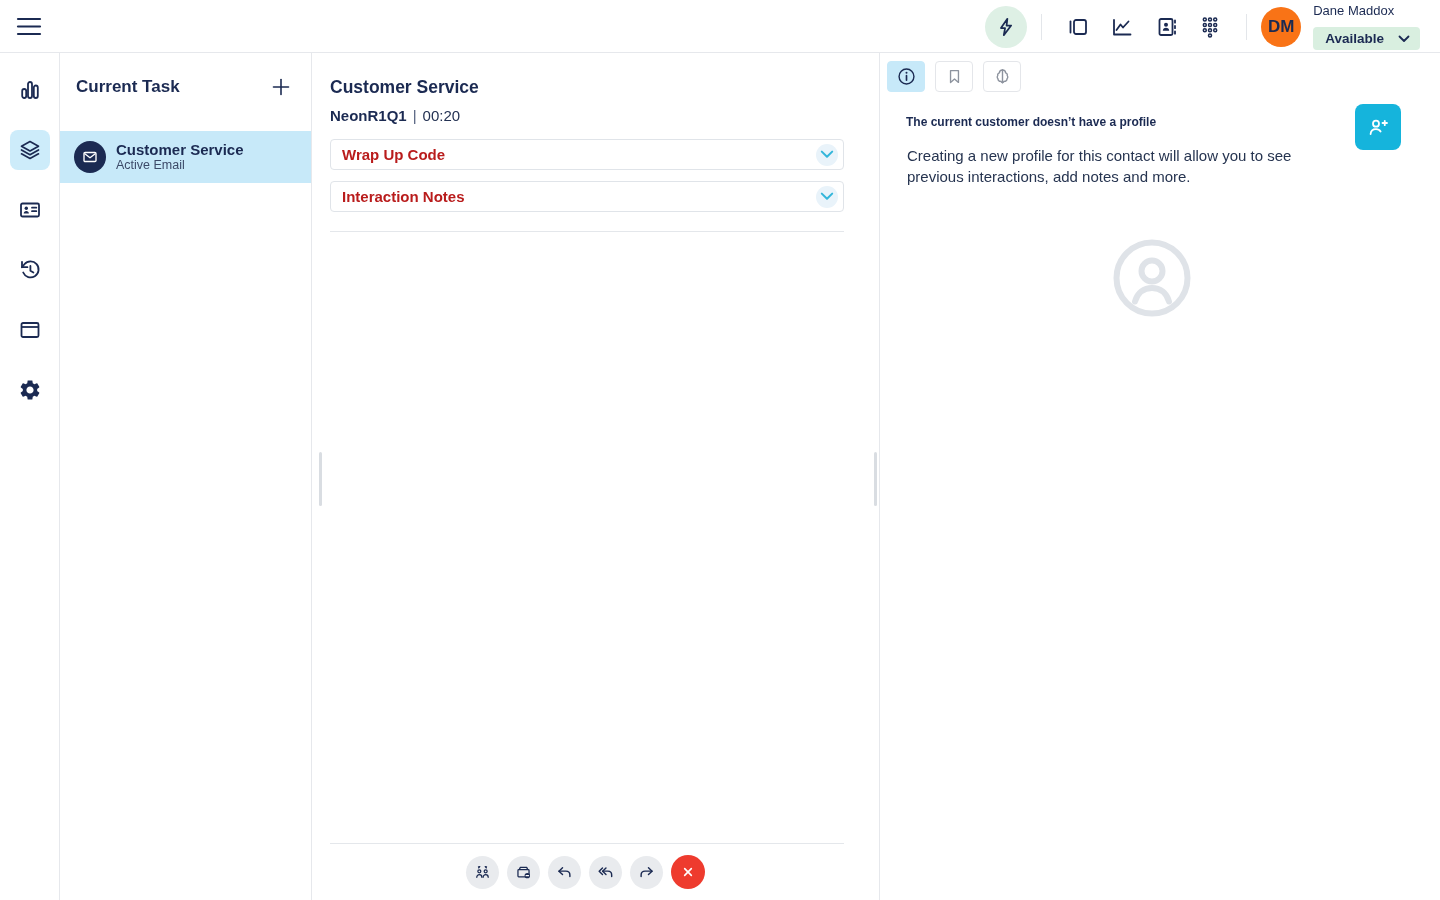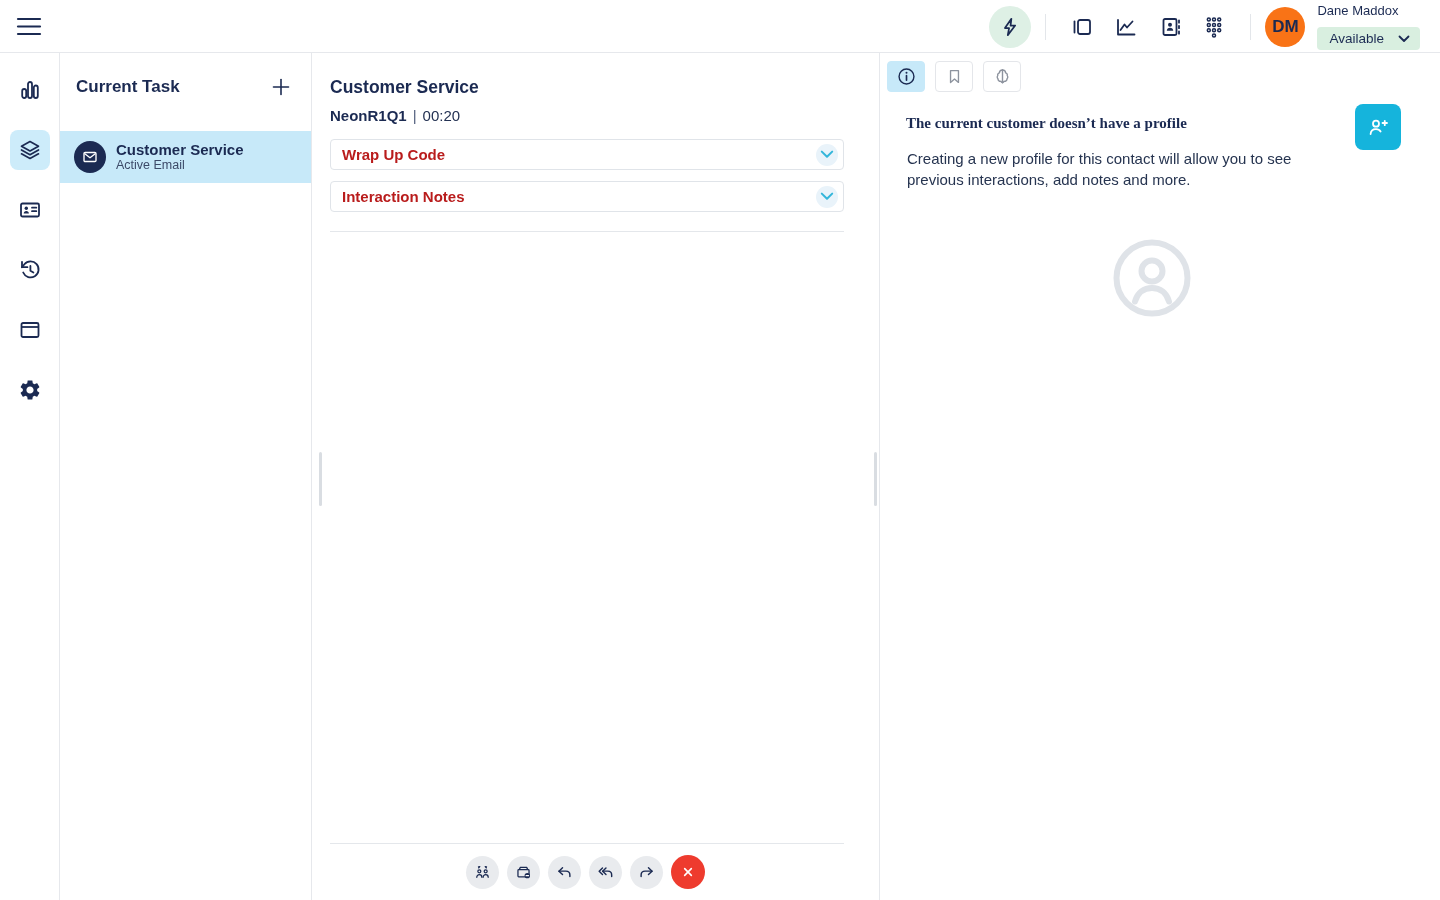--- a/index.html
+++ b/index.html
@@ -9,21 +9,21 @@
   
   .header { position:absolute; top:0; left:0; width:1440px; height:53px; background:#fff; border-bottom:1px solid #e6e8ec; z-index:5; }
   .hamburger { position:absolute; left:16px; top:14px; width:28px; height:26px; cursor:pointer; background:none; border:none; }
   .header-cluster { position:absolute; right:20px; top:0; height:53px; display:flex; align-items:center; }
   .boost-btn { width:42px; height:42px; border-radius:50%; background:#def0e5; display:flex; align-items:center; justify-content:center; border:none; cursor:pointer; }
   .hdr-divider { width:1px; height:26px; background:#e3e6ea; margin:0 14px; }
   .hdr-icon-btn { width:34px; height:34px; background:none; border:none; display:flex; align-items:center; justify-content:center; margin:0 5px; cursor:pointer; }
   .avatar { width:40px; height:40px; border-radius:50%; background:#f97316; color:#1b2a52; font-weight:bold; font-size:17px; display:flex; align-items:center; justify-content:center; margin-right:12px; }
   .user-block { display:flex; flex-direction:column; align-items:flex-start; }
   .user-name { font-size:13px; color:#1b2a52; margin-bottom:9px; }
-  .status-pill { display:flex; align-items:center; gap:14px; background:#d9efe0; border:none; border-radius:4px; height:23px; padding:0 10px 0 12px; font-size:13.5px; font-weight:normal; color:#1b2a52; cursor:pointer; min-width:96px; justify-content:space-between; }
+  .status-pill { display:flex; align-items:center; gap:14px; background:#d9efe0; border:none; border-radius:4px; height:23px; padding:0 10px 0 12px; font-size:13.5px; font-weight:bold; color:#1b2a52; cursor:pointer; min-width:96px; justify-content:space-between; }
 
   
   .app-body { position:absolute; top:53px; left:0; width:1440px; height:847px; }
 
   
   .rail { position:absolute; left:0; top:0; width:60px; height:100%; border-right:1px solid #e6e8ec; background:#fff; display:flex; flex-direction:column; align-items:center; padding-top:17px; }
   .rail-btn { width:40px; height:40px; border:none; background:none; border-radius:8px; display:flex; align-items:center; justify-content:center; margin-bottom:20px; cursor:pointer; }
   .rail-btn.active { background:#cdecfa; }
 
   
@@ -65,21 +65,21 @@
   .toolbar-divider { position:absolute; left:18px; right:35px; bottom:56px; border:none; border-top:1px solid #e4e7eb; }
   .toolbar { position:absolute; left:0; right:0; bottom:11px; display:flex; align-items:center; justify-content:center; gap:8px; transform:translateX(-10px); }
   .tool-btn { width:33px; height:33px; border-radius:50%; border:none; background:#e9ebee; display:flex; align-items:center; justify-content:center; cursor:pointer; }
   .tool-btn.danger { width:34px; height:34px; background:#ee3b2e; }
 
   
   .right-panel { position:absolute; left:880px; top:0; width:560px; height:100%; background:#fff; }
   .rp-tabs { display:flex; gap:10px; padding:8px 0 0 7px; }
   .rp-tab { width:38px; height:31px; border-radius:4px; border:1px solid #e4e6ea; background:#fff; display:flex; align-items:center; justify-content:center; cursor:pointer; }
   .rp-tab.active { background:#c7e9f9; border-color:#c7e9f9; }
-  .rp-heading { margin:23px 90px 16px 26px; font-size:15px; font-weight:bold; color:#1b2a52;font-family:Liberation Serif, serif; }
+  .rp-heading { margin:23px 90px 16px 26px; font-size:12px; font-weight:bold; color:#1b2a52; }
   .rp-desc { margin:9px 120px 0 27px; font-size:15px; line-height:21px; color:#263450; max-width:410px; }
   .create-profile-btn { position:absolute; right:39px; top:51px; width:46px; height:46px; border:none; border-radius:8px; background:#15b4dc; display:flex; align-items:center; justify-content:center; cursor:pointer; }
   .profile-placeholder { position:absolute; left:232px; top:185px; }
 </style>
 </head>
 <body>
 
 <div class="header">
   <button class="hamburger">
     <svg width="26" height="24" viewBox="0 0 26 24">

